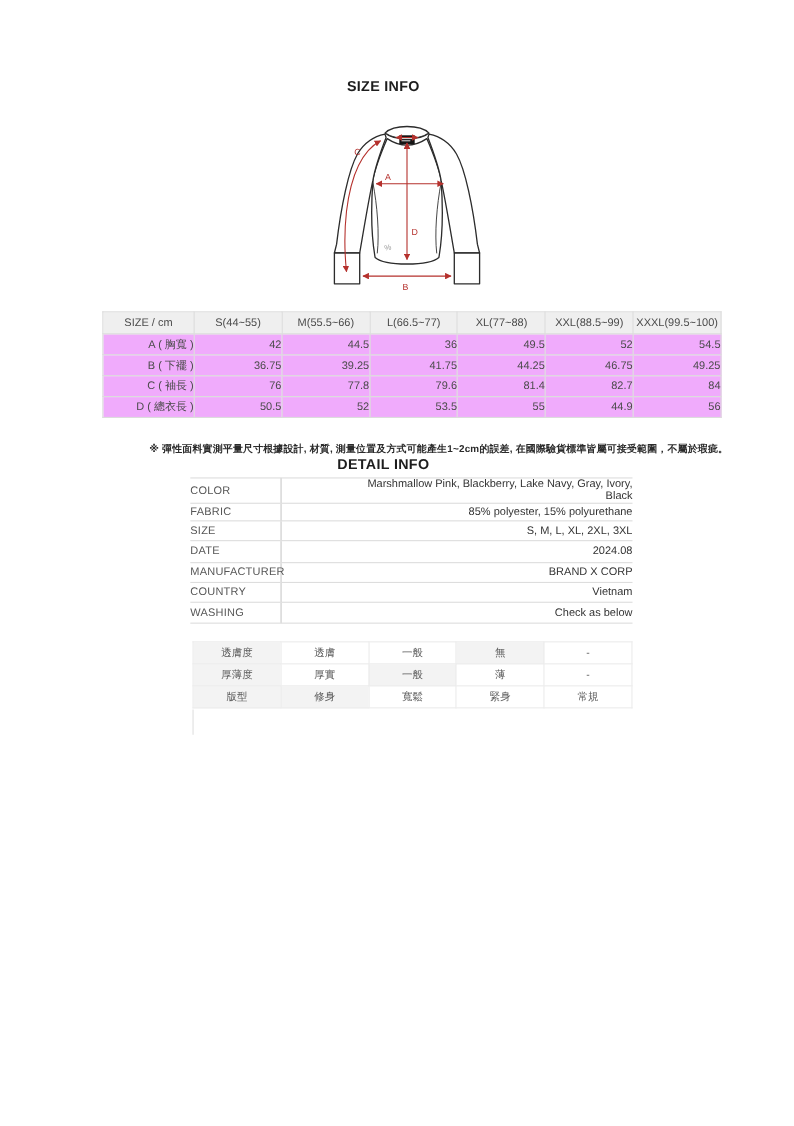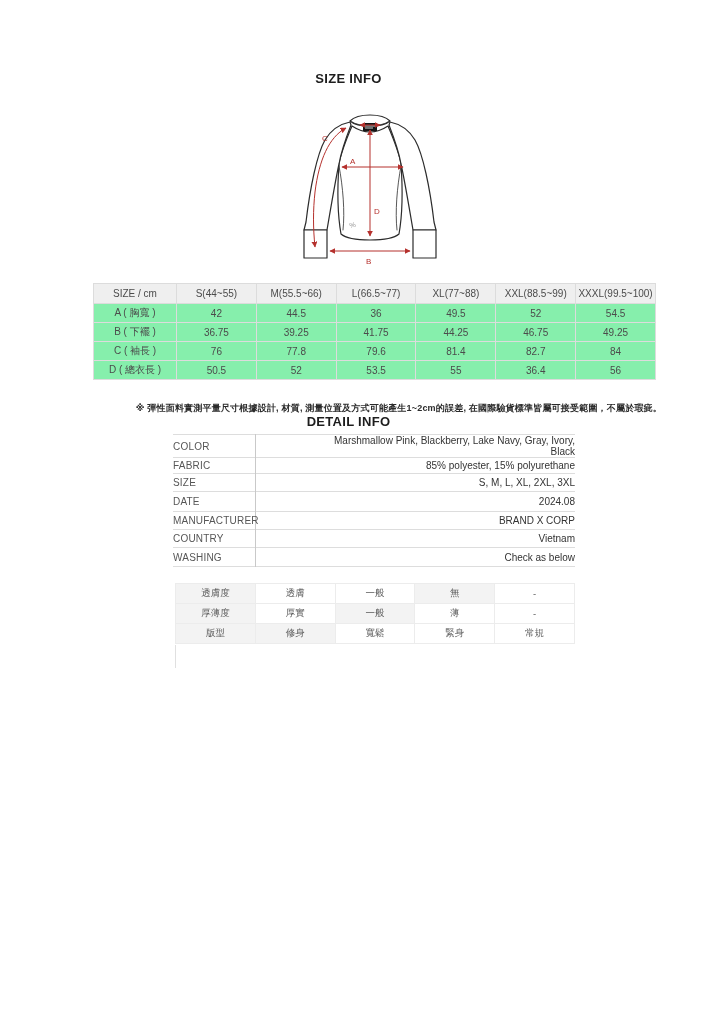--- a/index.html
+++ b/index.html
@@ -11,21 +11,21 @@
 
   
   #diagram{position:absolute;left:300px;top:112px;width:140px;height:158px;}
 
   
   #size-table{position:absolute;left:93px;top:283px;width:563px;
         border-collapse:collapse;table-layout:fixed;font-size:10px;color:#4b4b4b;}
   #size-table th,#size-table td{border:1px solid #dcdcdc;text-align:center;
         font-weight:normal;padding:0;vertical-align:middle;}
   #size-table th{background:#efefef;height:19px;}
-  #size-table td{height:18px;background:#86efac;}
+  #size-table td{height:18px;background:#f0abfc;text-align:right;}
   #size-table col.first{width:83px;}
 
   
   #size-note{position:absolute;left:0;right:8px;top:402px;text-align:right;
         font-size:9px;font-weight:bold;color:#2b2b2b;letter-spacing:.2px;}
 
   
   #detail-table{position:absolute;left:173px;top:434px;width:402px;
         border-collapse:collapse;table-layout:fixed;font-size:10px;}
   #detail-table tr{border-bottom:1px solid #ddd;}
@@ -146,21 +146,21 @@
       <td>81.4</td>
       <td>82.7</td>
       <td>84</td>
     </tr>
     <tr>
       <td>D ( 總衣長 )</td>
       <td>50.5</td>
       <td>52</td>
       <td>53.5</td>
       <td>55</td>
-      <td>36.4</td>
+      <td>44.9</td>
       <td>56</td>
     </tr>
   </tbody>
     </table>
 
   <div id="size-note">※ 彈性面料實測平量尺寸根據設計, 材質, 測量位置及方式可能產生1~2cm的誤差, 在國際驗貨標準皆屬可接受範圍，不屬於瑕疵。</div>
 
   <div class="section-title" style="top:414px">DETAIL INFO</div>
 
   <table id="detail-table">

